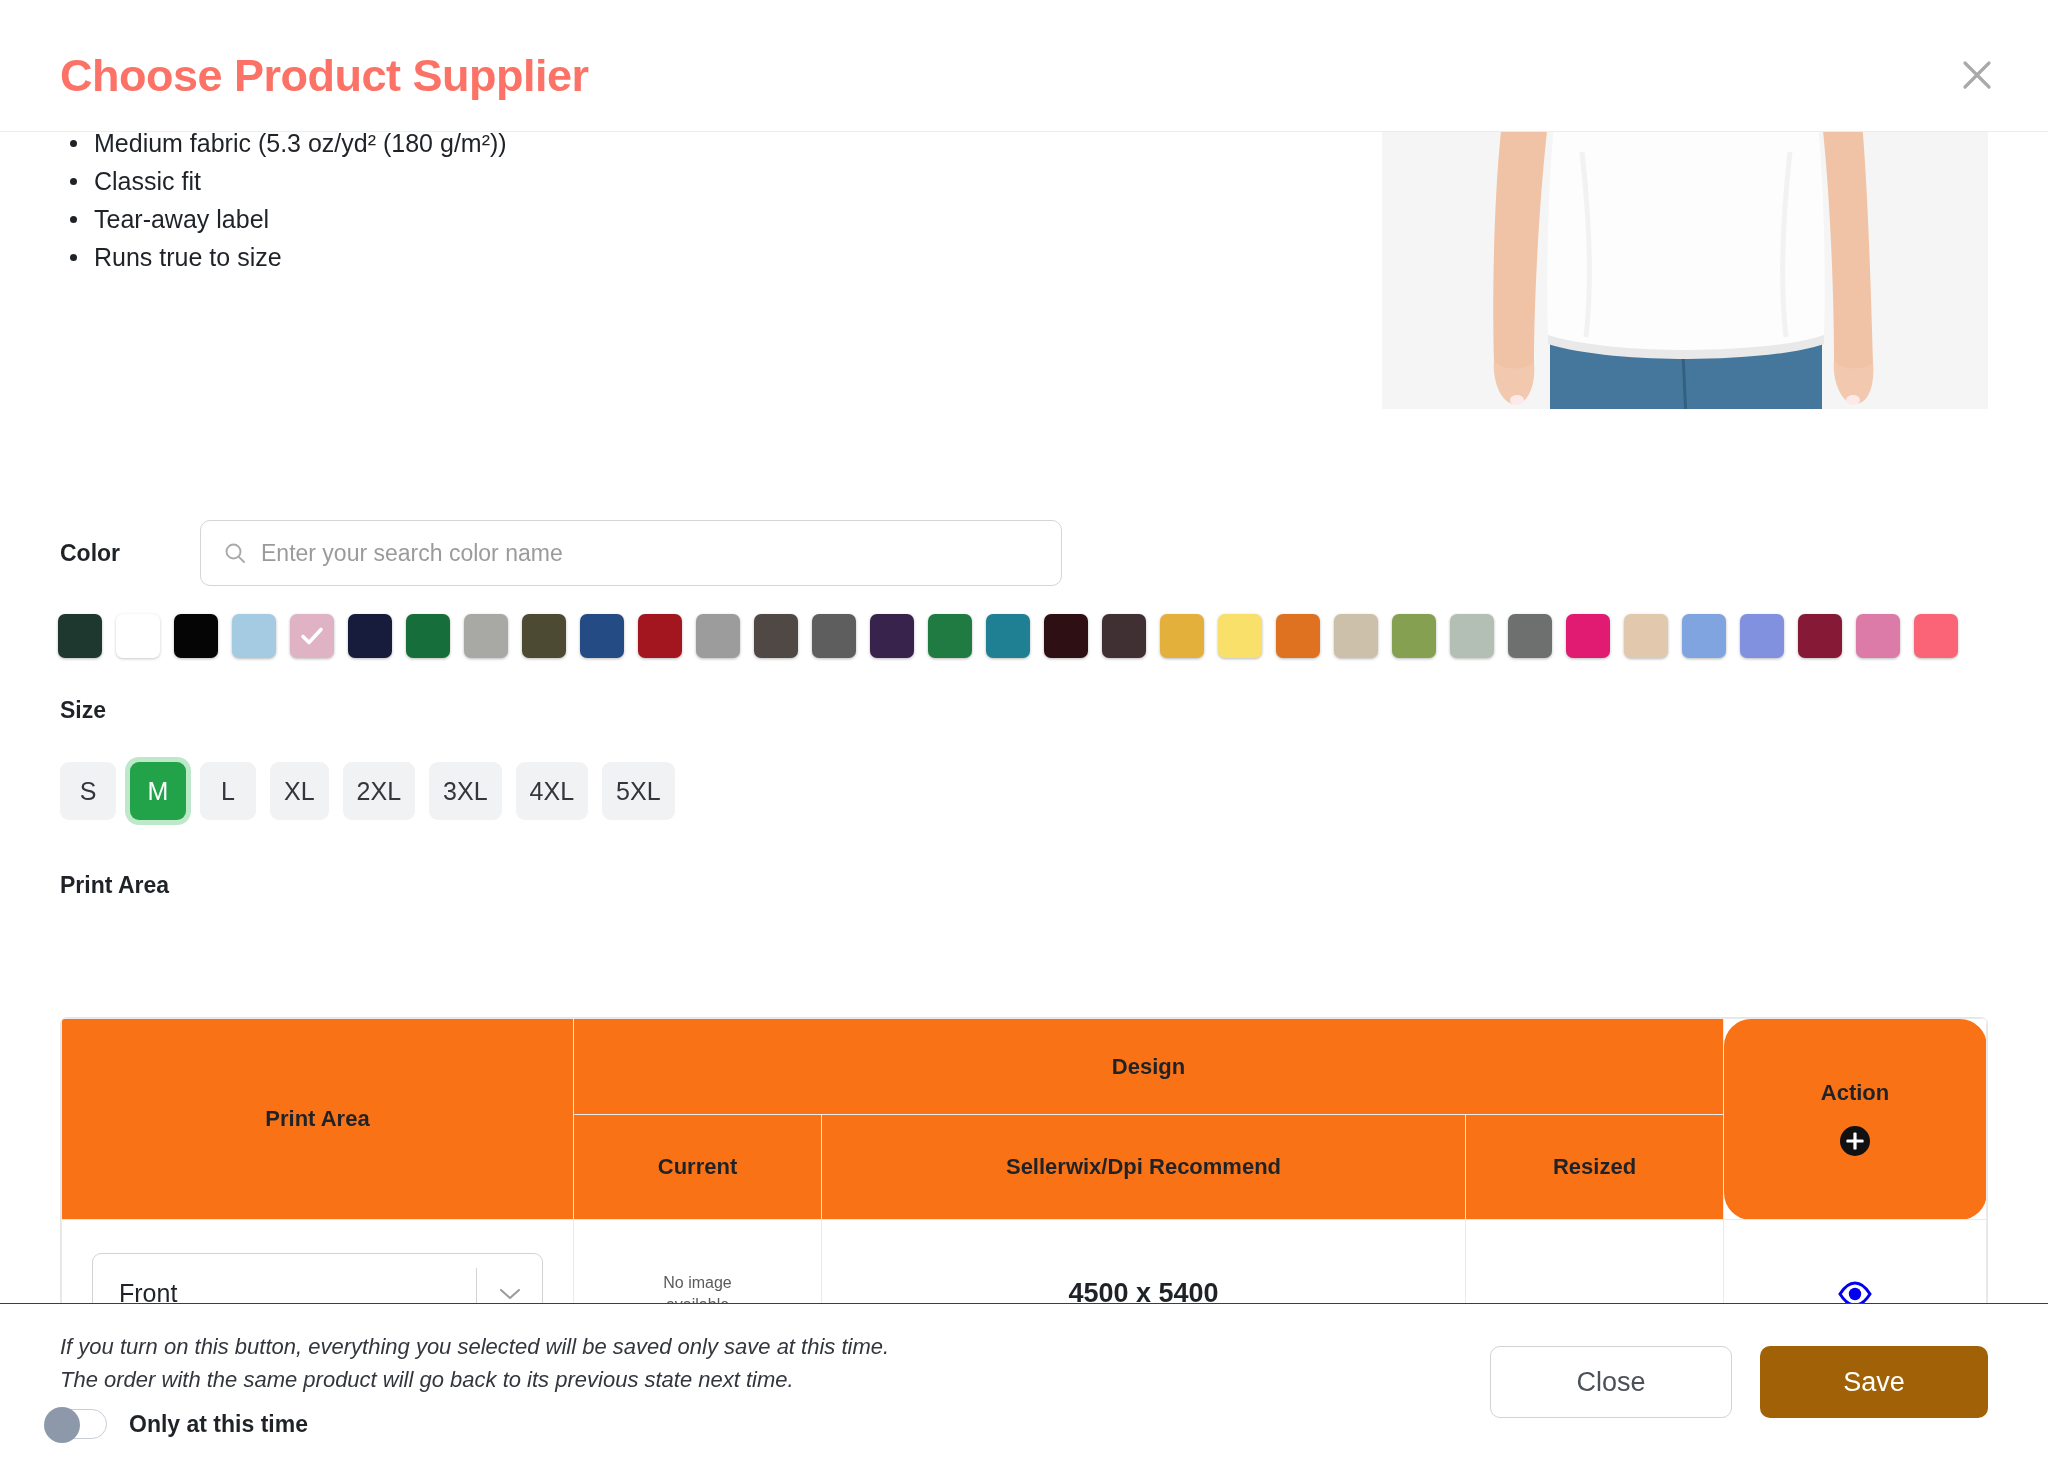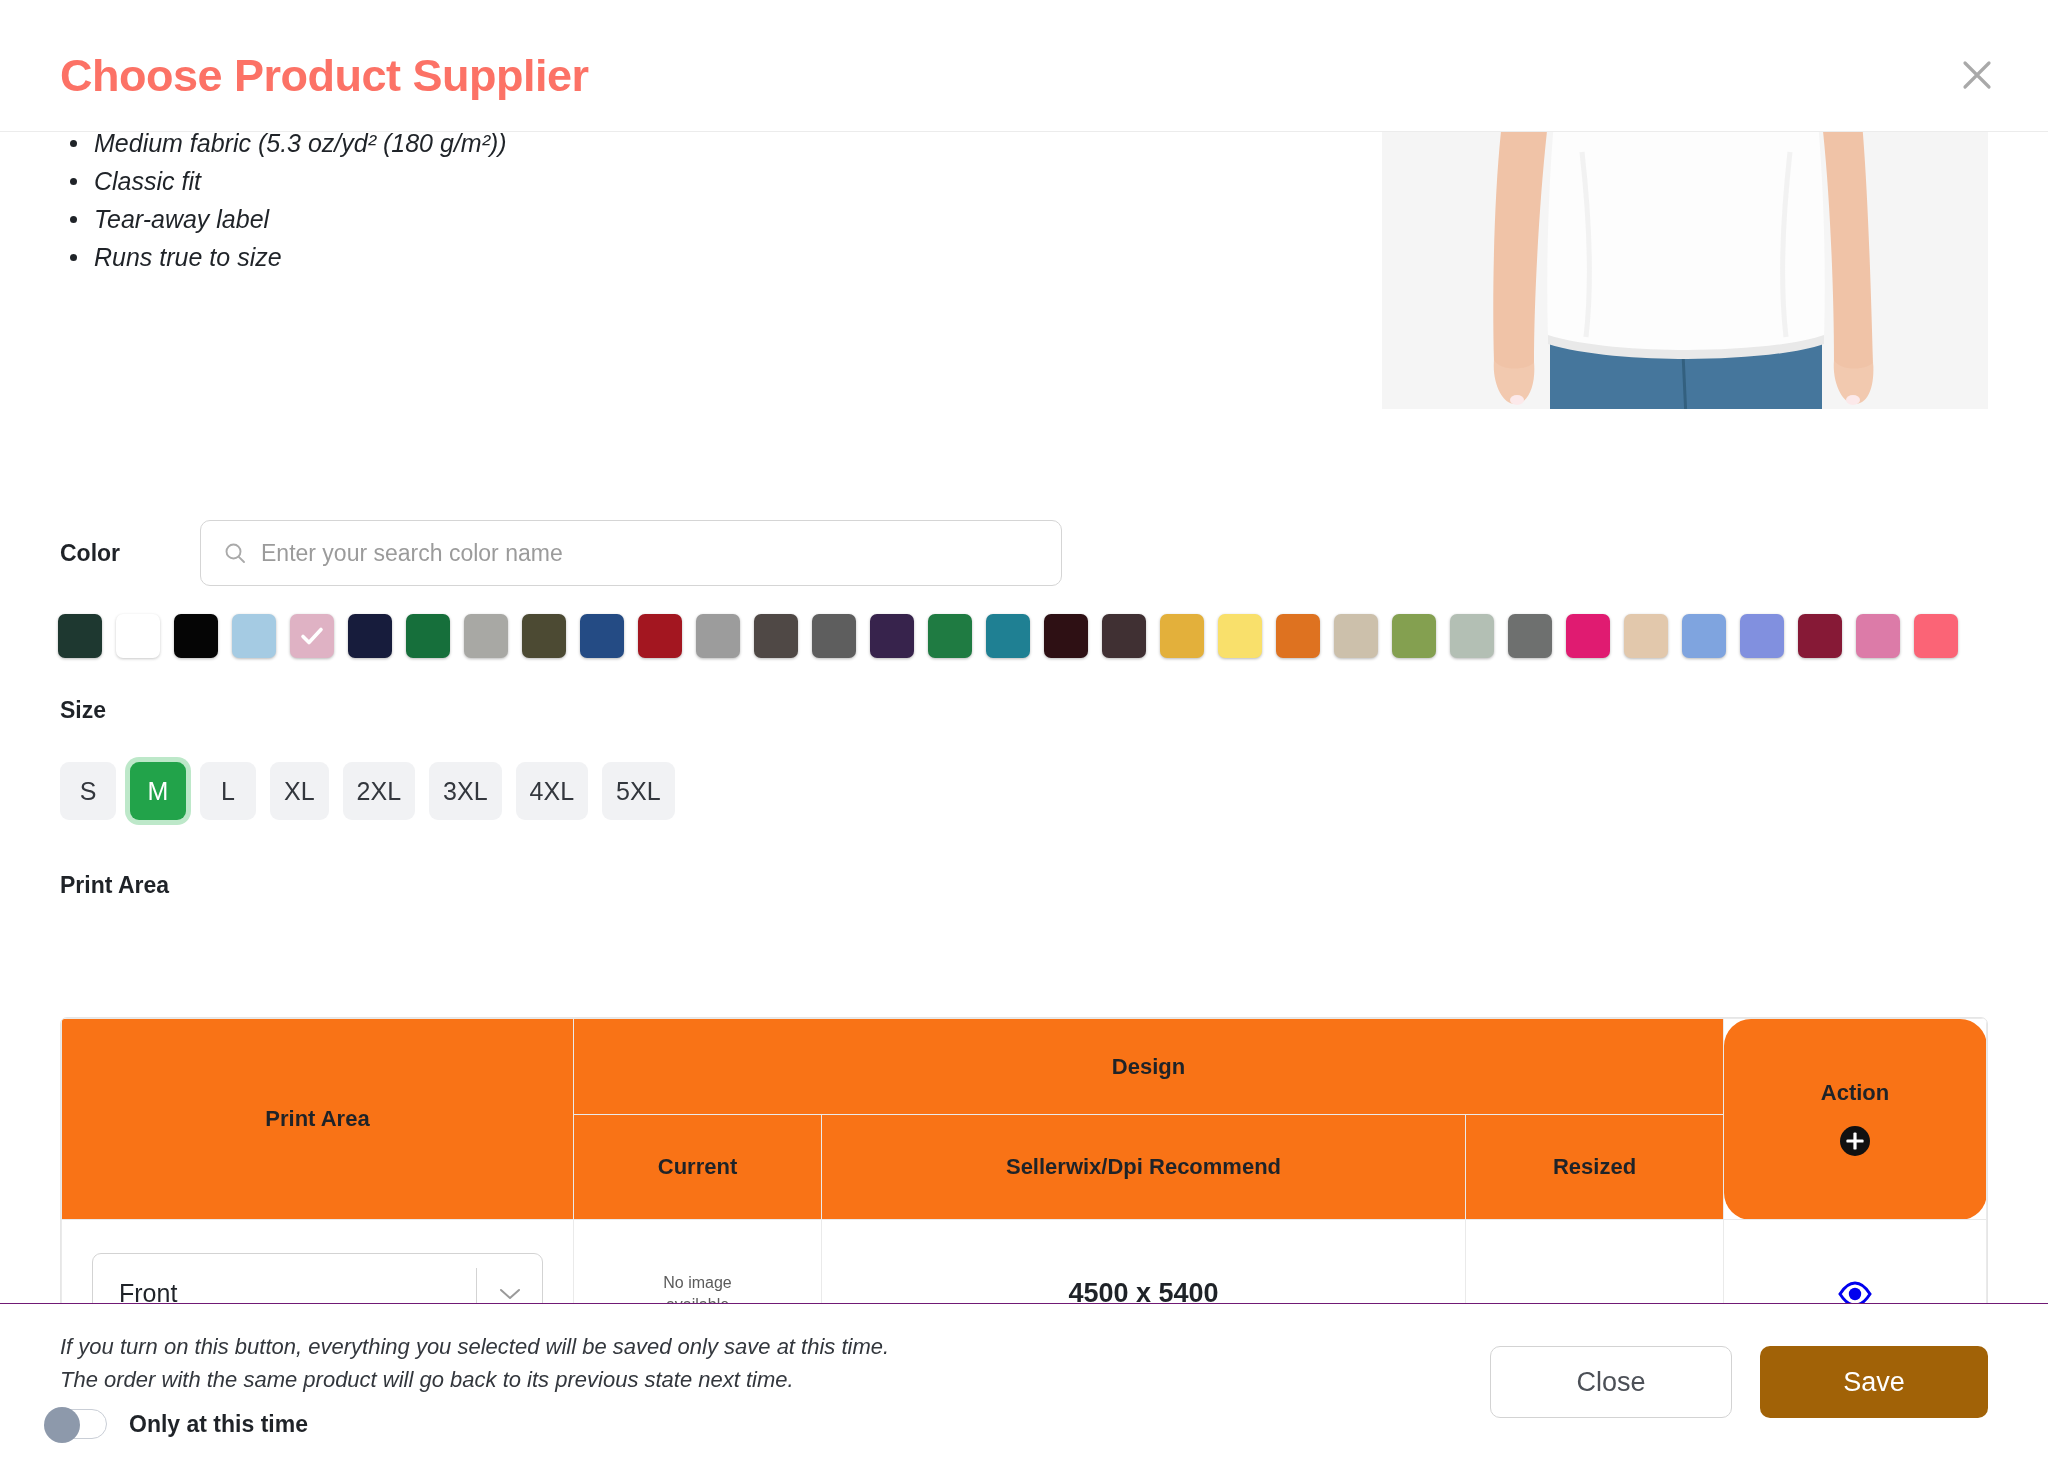--- a/index.html
+++ b/index.html
@@ -44,21 +44,21 @@
     background: #fff;
   }
 
   
   .desc-block {
     position: absolute;
     left: 60px;
     top: -8px;
     width: 1200px;
   }
-  .desc-block ul { list-style: none; font-style: italic; }
+  .desc-block ul { list-style: none; }
   .desc-block li {
     position: relative;
     padding-left: 34px;
     font-size: 25px;
     line-height: 38px;
     color: #1f2328;
   }
   .desc-block li::before {
     content: "";
     position: absolute;

